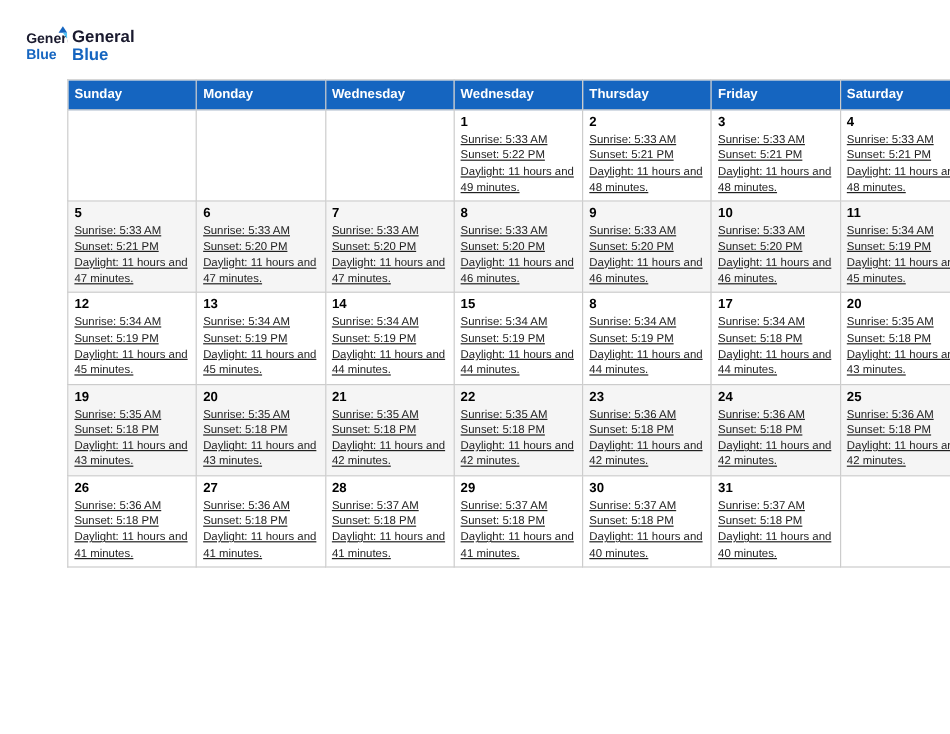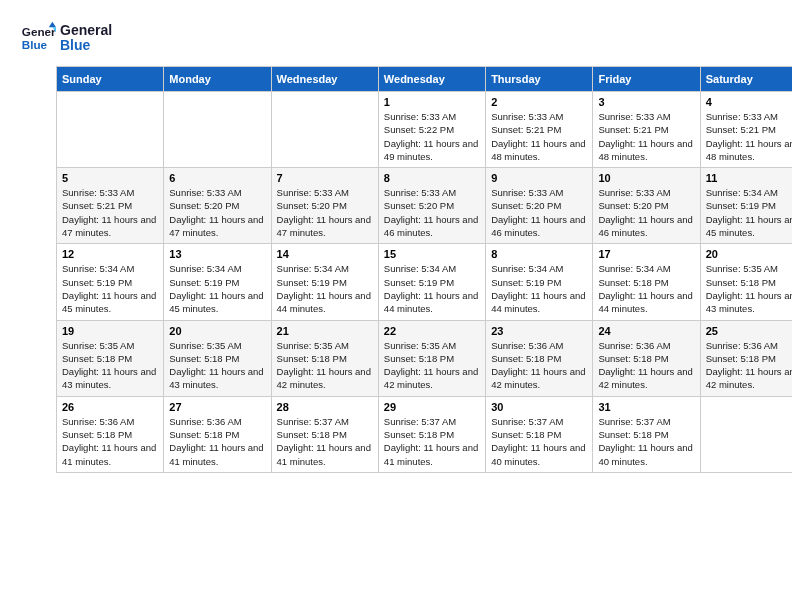--- a/index.html
+++ b/index.html
@@ -65,20 +65,21 @@
     }
     .day-num {
       font-weight: bold;
       font-size: 11px;
       margin-bottom: 2px;
     }
     .day-info {
       font-size: 9.5px;
       color: #222;
       line-height: 1.4;
+      text-decoration: underline;
     }
     .empty-cell {
       background: #fff !important;
     }
   </style>
 </head>
 <body>
 
 <div class="header">
   <div class="logo">

